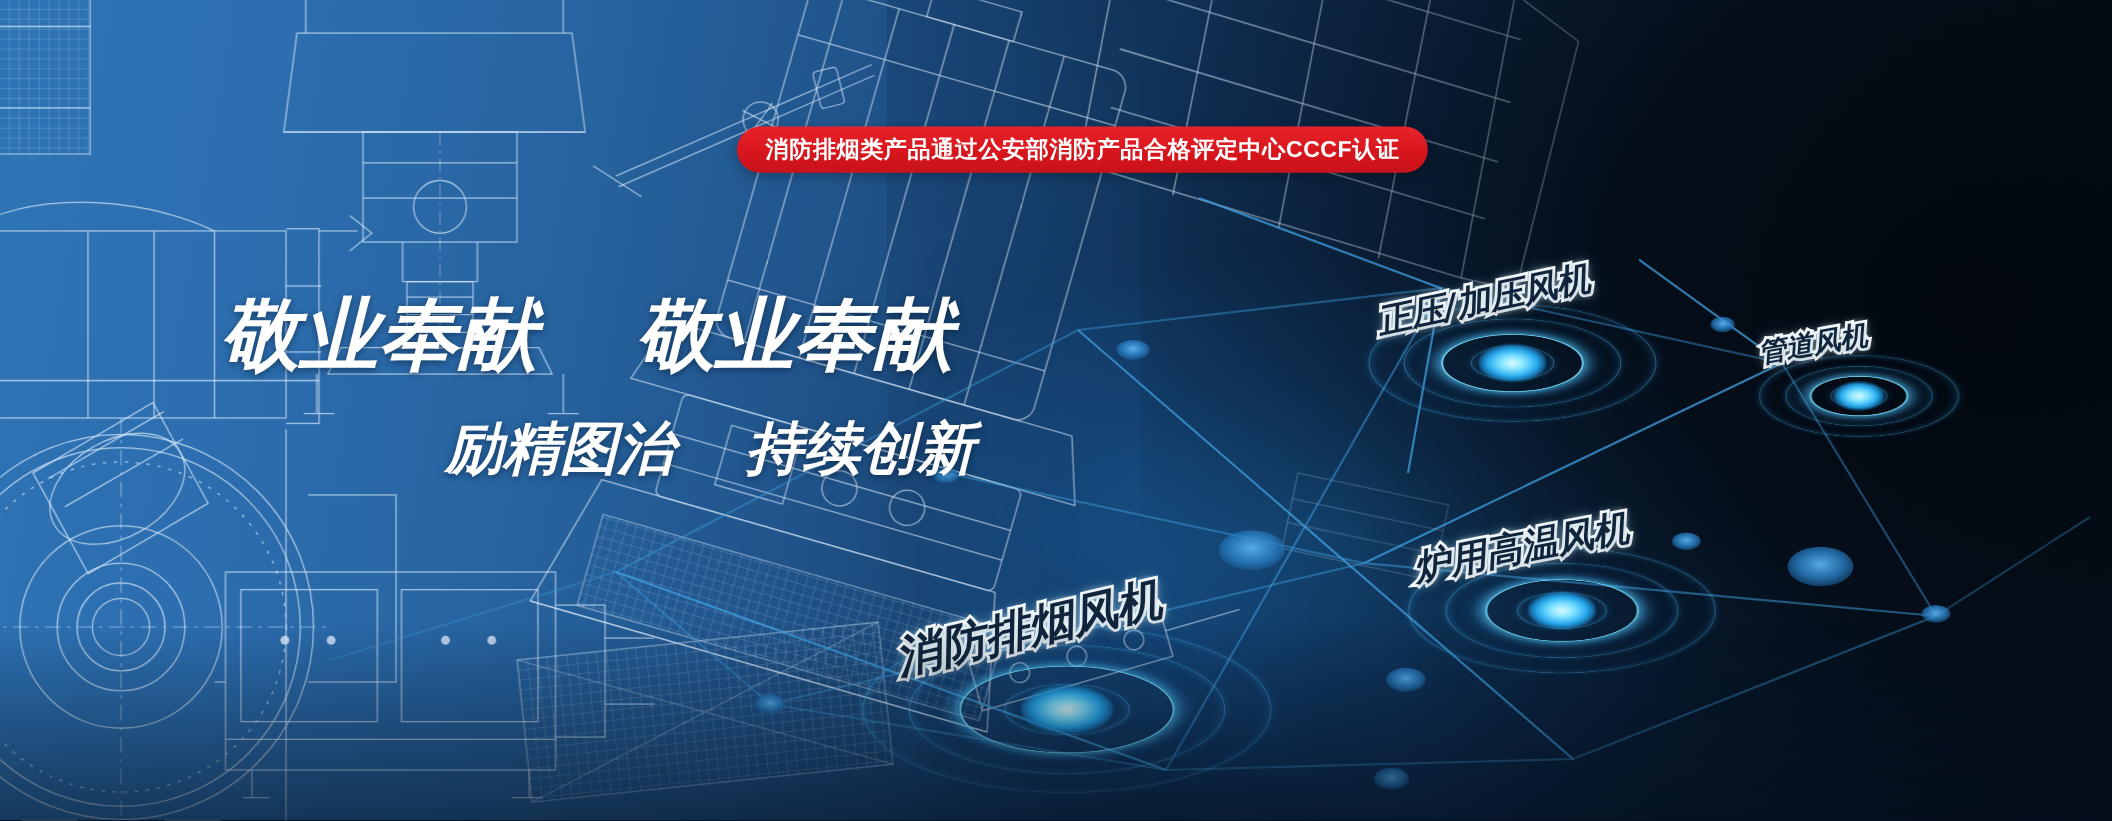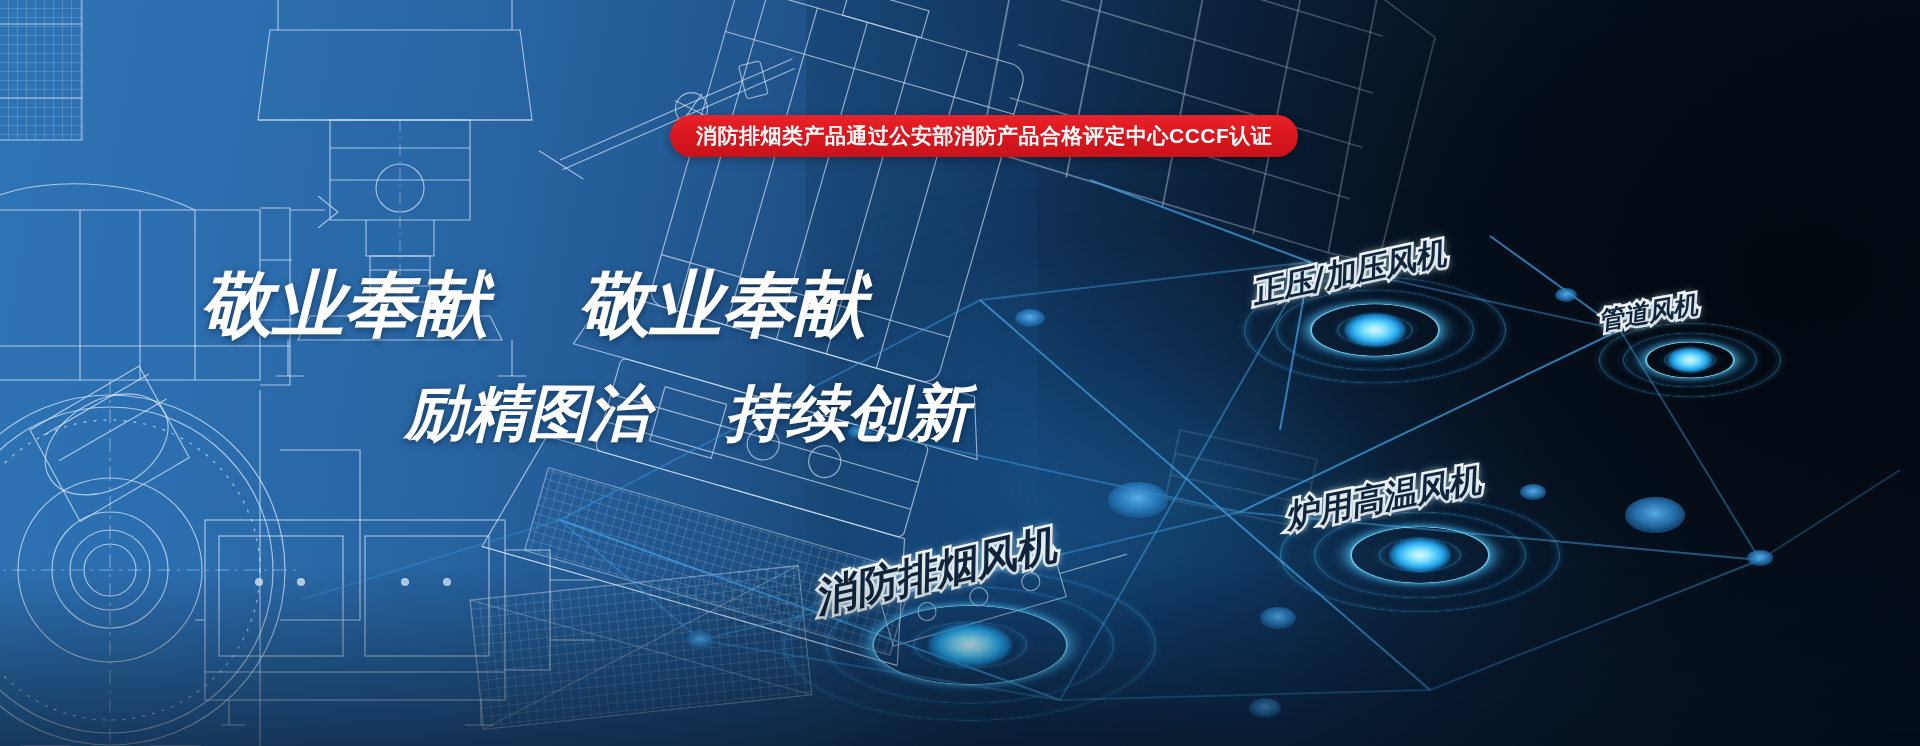--- a/index.html
+++ b/index.html
@@ -343,20 +343,20 @@
 
   <div class="cert-pill" style="left:670px;top:115px;height:42px;padding:0 26px;font-size:21px;">
     <span>消防排烟类产品通过公安部消防产品合格评定中心CCCF认证</span>
   </div>
 
   <div class="slogan" style="left:200px;top:268px;font-size:72px;">
     <span>敬业奉献</span>
     <span class="gap"></span>
     <span>敬业奉献</span>
   </div>
-  <div class="slogan" style="left:405px;top:382px;font-size:61px;">
+  <div class="slogan" style="left:405px;top:382px;font-size:52px;">
     <span>励精图治</span>
     <span class="gap"></span>
     <span>持续创新</span>
   </div>
 
   <div class="bg-bottom-dark"></div>
 </div>
 
 </body></html>

